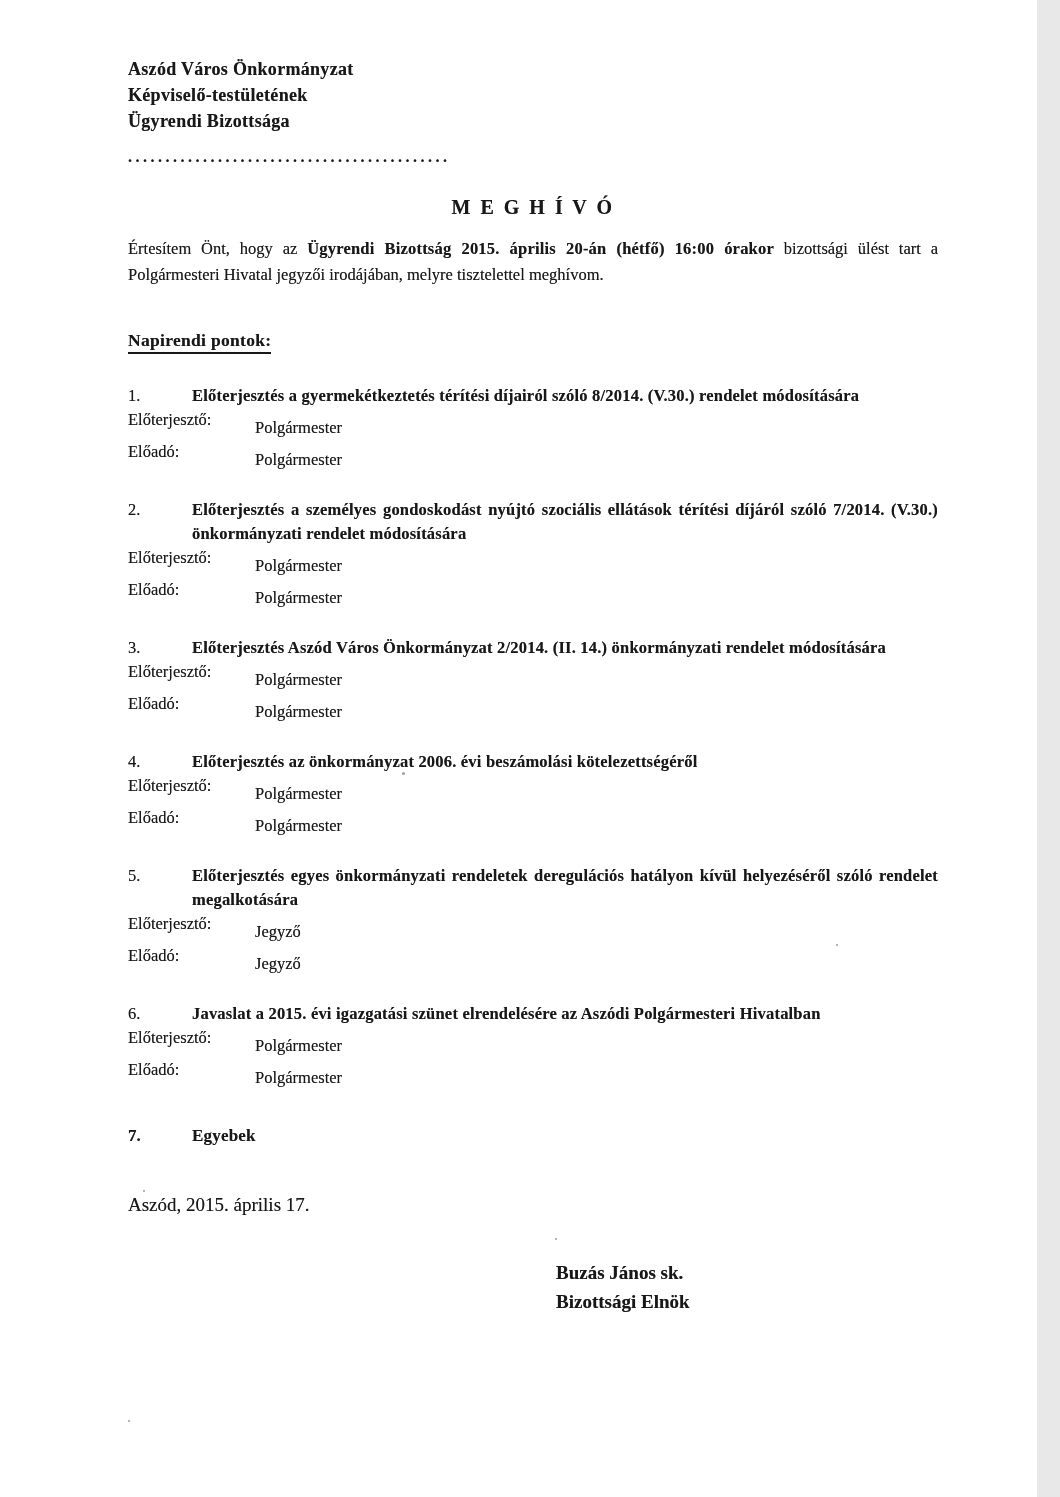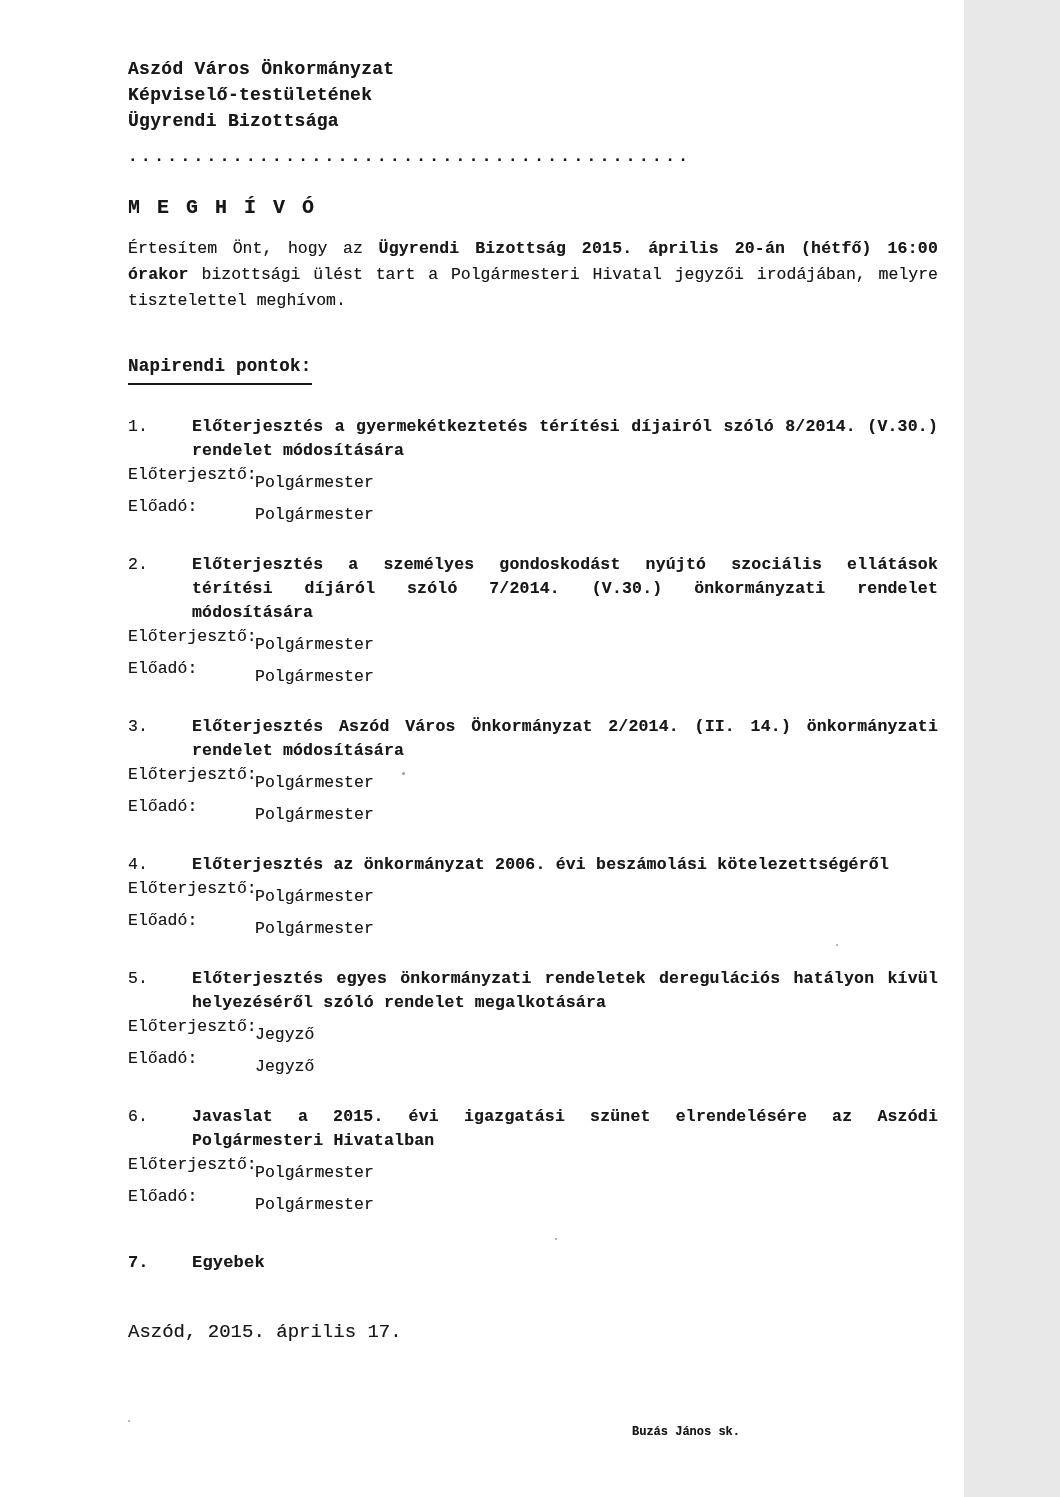--- a/index.html
+++ b/index.html
@@ -2,24 +2,24 @@
 <html><head>
 <meta charset="utf-8">
 <style>
   html, body {
     margin: 0;
     padding: 0;
     background: #e8e8e8;
   }
   .page {
     position: relative;
-    width: 964px;
+    width: 1037px;
     height: 1497px;
     background: #ffffff;
-    font-family: Liberation Mono, monospace;
+    font-family: Liberation Serif, serif;
     color: #181818;
     overflow: hidden;
     text-shadow: 0 0 0.6px rgba(30,30,30,0.55);
   }
   .content {
     position: absolute;
     left: 128px;
     top: 56px;
     width: 810px;
   }
@@ -32,62 +32,61 @@
   .dotted-line {
     margin-top: 16px;
     font-weight: bold;
     font-size: 16px;
     letter-spacing: 3.5px;
     line-height: 14px;
     white-space: nowrap;
   }
   .doc-title {
     margin-top: 32px;
-    text-align: left;
+    text-align: center;
     font-weight: bold;
     font-size: 20px;
     letter-spacing: 2.5px;
   }
   .intro {
     font-size: 16.5px;
     line-height: 26px;
     text-align: justify;
   }
   .intro b { letter-spacing: 0.2px; }
   .agenda-heading {
     margin-top: 26px;
     display: inline-block;
     font-weight: bold;
     font-size: 17.5px;
     border-bottom: 2.5px solid #181818;
-    padding-bottom: 7px;
+    padding-bottom: 1px;
     letter-spacing: 0.3px;
   }
   .items { margin-top: 30px; }
   .item { margin-bottom: 26px; font-size: 16.5px; line-height: 24px; }
   .item-title-row { display: flex; }
   .item-number { width: 64px; flex: 0 0 64px; }
   .item-title { flex: 1; font-weight: bold; text-align: justify; letter-spacing: 0.2px; }
   .item-meta-row { display: flex; }
   .meta-label { width: 127px; flex: 0 0 127px; }
   .meta-value { flex: 1; margin-top: 8px; }
   .item-last .item-number { font-weight: bold; font-size: 17px; }
   .item-last .item-title { text-align: left; font-size: 17px; }
   .item-last { margin-top: 34px; }
   .date-line {
     margin-top: 46px;
     font-size: 19px;
   }
   .signature {
-    margin-top: 75px;
+    margin-top: 42px;
     margin-left: 428px;
     width: 260px;
-    text-align: center;
-    font-weight: bold;
-    font-size: 12px;
+    font-weight: bold;
+    font-size: 19px;
     line-height: 29px;
   }
   .speck {
     position: absolute;
     background: rgba(60,60,60,0.5);
     border-radius: 50%;
   }
 </style>
 </head>
 <body>
@@ -207,20 +206,21 @@
           <span class="item-title">Egyebek</span>
         </div>
       </div>
 
     </div>
 
     <div class="date-line">Aszód, 2015. április 17.</div>
 
     <div class="signature">
       <div>Buzás János sk.</div>
+      <div>Bizottsági Elnök</div>
     </div>
 
   </div>
 
   <div class="speck" style="left:402px; top:772px; width:3px; height:3px;"></div>
   <div class="speck" style="left:143px; top:1190px; width:2px; height:2px;"></div>
   <div class="speck" style="left:836px; top:944px; width:2px; height:2px;"></div>
   <div class="speck" style="left:555px; top:1238px; width:2px; height:2px;"></div>
   <div class="speck" style="left:128px; top:1420px; width:2px; height:2px;"></div>
 </div>

